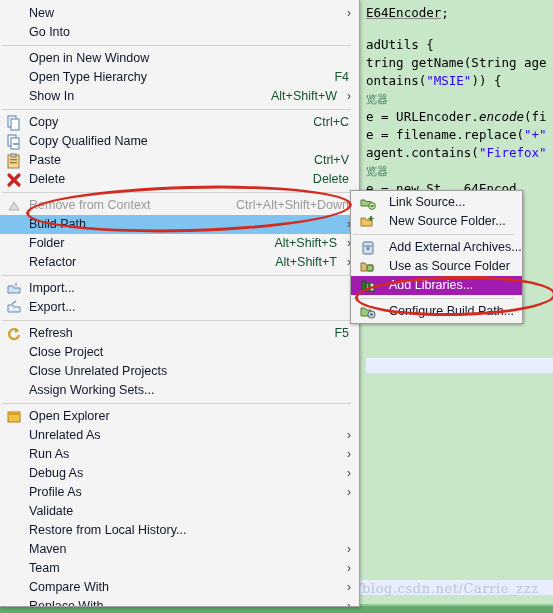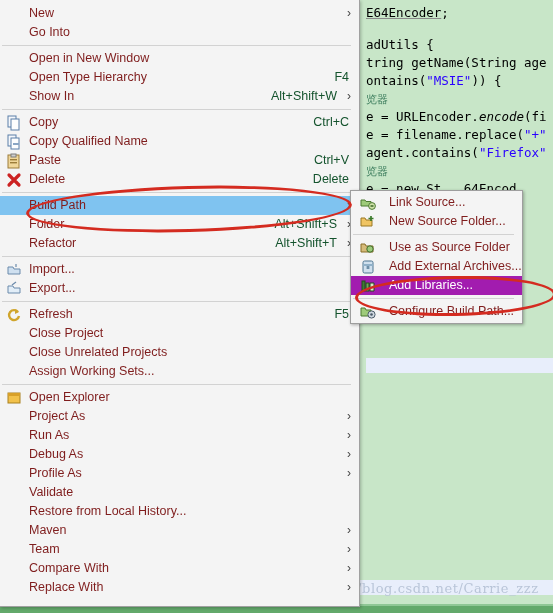--- a/index.html
+++ b/index.html
@@ -104,21 +104,21 @@
   .mi .ico {
     position: absolute;
     left: 6px; top: 2px;
     width: 16px; height: 16px;
     display: block;
   }
   .mi .lbl {
     position: absolute;
     left: 29px; top: 0;
     font-size: 12.5px;
-    color: #7f1d1d;
+    color: #0f172a;
   }
   .mi .acc {
     position: absolute;
     right: 22px; top: 0;
     font-size: 12.5px;
     color: #14532d;
   }
   .mi .acc.noarrow { right: 10px; }
   .mi .arw {
     position: absolute;
@@ -263,20 +263,29 @@
     <div class="mi">
       <span class="ico">
         <svg class="ic-svg" viewBox="0 0 16 16" xmlns="http://www.w3.org/2000/svg">
           <path d="M3 3 L13 13 M13 3 L3 13" stroke="#cc2222" stroke-width="3.2" stroke-linecap="round"></path>
         </svg>
       </span>
       <span class="lbl">Delete</span>
       <span class="acc noarrow">Delete</span>
     </div>
     <div class="sep"></div>
+    <div class="mi disabled">
+      <span class="ico">
+        <svg class="ic-svg" viewBox="0 0 16 16" xmlns="http://www.w3.org/2000/svg">
+          <path d="M3 12 L8 4 L13 12 Z" fill="#dcdcdc" stroke="#b0b0b0"></path>
+        </svg>
+      </span>
+      <span class="lbl">Remove from Context</span>
+      <span class="acc noarrow">Ctrl+Alt+Shift+Down</span>
+    </div>
     <div class="mi sel">
       <span class="ico"></span>
       <span class="lbl">Build Path</span>
       <span class="arw">›</span>
     </div>
     <div class="mi">
       <span class="ico"></span>
       <span class="lbl">Folder</span>
       <span class="acc">Alt+Shift+S</span>
       <span class="arw">›</span>
@@ -334,21 +343,21 @@
       <span class="ico">
         <svg class="ic-svg" viewBox="0 0 16 16" xmlns="http://www.w3.org/2000/svg">
           <rect x="2" y="3" width="12" height="10" fill="#f2c14a" stroke="#a9801f"></rect>
           <rect x="2" y="3" width="12" height="3" fill="#d8a028"></rect>
         </svg>
       </span>
       <span class="lbl">Open Explorer</span>
     </div>
     <div class="mi">
       <span class="ico"></span>
-      <span class="lbl">Project As</span>
+      <span class="lbl">Unrelated As</span>
       <span class="arw">›</span>
     </div>
     <div class="mi">
       <span class="ico"></span>
       <span class="lbl">Run As</span>
       <span class="arw">›</span>
     </div>
     <div class="mi">
       <span class="ico"></span>
       <span class="lbl">Debug As</span>
@@ -406,36 +415,36 @@
           <path d="M1 12 L1 4 L5 4 L6 6 L12 6 L12 12 Z" fill="#f0c463" stroke="#9a7824"></path>
           <path d="M11 2 L11 7 M8.5 4.5 L13.5 4.5" stroke="#3a7a2a" stroke-width="1.7"></path>
         </svg>
       </span>
       <span class="lbl">New Source Folder...</span>
     </div>
     <div class="sep"></div>
     <div class="mi">
       <span class="ico">
         <svg class="ic-svg" viewBox="0 0 16 16" xmlns="http://www.w3.org/2000/svg">
-          <path d="M1 12 L1 4 L5 4 L6 6 L13 6 L13 12 Z" fill="#d6bb7a" stroke="#8a6f28"></path>
-          <circle cx="10" cy="9" r="3.2" fill="#9ecb7a" stroke="#3f6b2a"></circle>
-        </svg>
-      </span>
-      <span class="lbl">Use as Source Folder</span>
-    </div>
-    <div class="mi">
-      <span class="ico">
-        <svg class="ic-svg" viewBox="0 0 16 16" xmlns="http://www.w3.org/2000/svg">
           <rect x="3" y="2" width="10" height="12" rx="1.6" fill="#cfe0ee" stroke="#4d7591"></rect>
           <rect x="3" y="5" width="10" height="2" fill="#8fb0c8"></rect>
           <rect x="6.6" y="7" width="2.8" height="3" fill="#6d8fa8"></rect>
         </svg>
       </span>
       <span class="lbl">Add External Archives...</span>
     </div>
+    <div class="mi">
+      <span class="ico">
+        <svg class="ic-svg" viewBox="0 0 16 16" xmlns="http://www.w3.org/2000/svg">
+          <path d="M1 12 L1 4 L5 4 L6 6 L13 6 L13 12 Z" fill="#d6bb7a" stroke="#8a6f28"></path>
+          <circle cx="10" cy="9" r="3.2" fill="#9ecb7a" stroke="#3f6b2a"></circle>
+        </svg>
+      </span>
+      <span class="lbl">Use as Source Folder</span>
+    </div>
     <div class="mi sel">
       <span class="ico">
         <svg class="ic-svg" viewBox="0 0 16 16" xmlns="http://www.w3.org/2000/svg">
           <rect x="2" y="3" width="3" height="10" fill="#3f7a35" stroke="#234d1c"></rect>
           <rect x="6" y="5" width="3" height="8" fill="#6fae57" stroke="#234d1c"></rect>
           <path d="M10 5 L14 5 L14 13 L10 13 Z" fill="#d9e8c8" stroke="#234d1c"></path>
         </svg>
       </span>
       <span class="lbl">Add Libraries...</span>
     </div>

